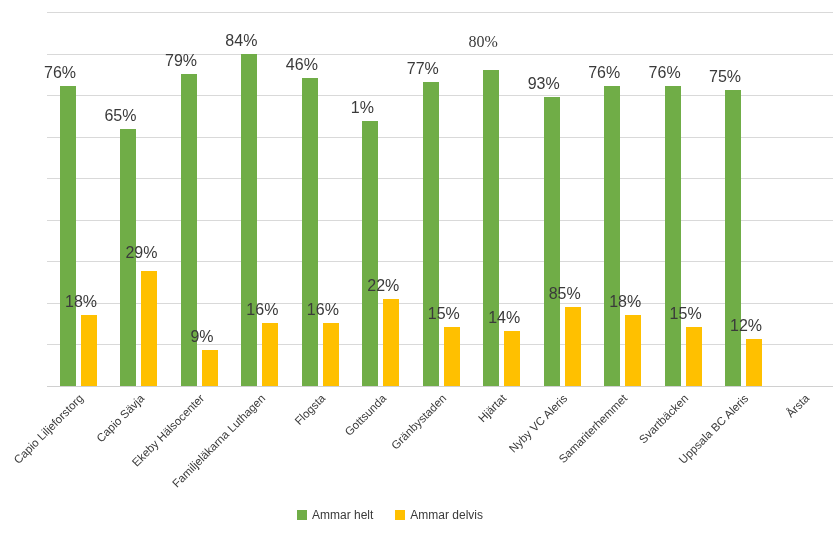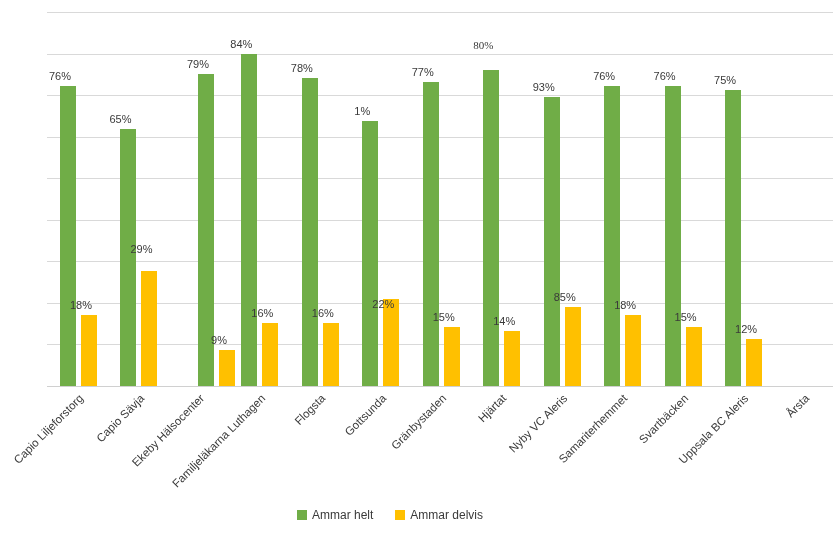--- a/index.html
+++ b/index.html
@@ -57,21 +57,21 @@
     bottom: 0;
     width: 16px;
   }
   .bar.series-0 { background: #70ad47; left: 13px; }
   .bar.series-1 { background: #ffc000; left: 34px; }
 
   .bar-label {
     position: absolute;
     width: 46px;
     text-align: center;
-    font-size: 11px;
+    font-size: 16px;
     color: #3a3a3a;
     font-family: "Liberation Sans", sans-serif;
     white-space: nowrap;
   }
   .bar-label.series-0 { left: -10px; }
   .bar-label.series-1 { left: 11px; }
 
   
   #xaxis-layer {
     position: absolute;
@@ -145,45 +145,45 @@
       <div class="category-group" style="left: 0px; width: 60.4615px;">
         <div class="bar series-0" title="Capio Liljeforstorg — Ammar helt: 76%" style="height: 300.465px; background: rgb(112, 173, 71);"></div>
         <div class="bar-label series-0" style="bottom: 304.465px;">76%</div>
         <div class="bar series-1" title="Capio Liljeforstorg — Ammar delvis: 18%" style="height: 71.1628px; background: rgb(255, 192, 0);"></div>
         <div class="bar-label series-1" style="bottom: 75.1628px;">18%</div>
       </div>
       <div class="category-group" style="left: 60.4615px; width: 60.4615px;">
         <div class="bar series-0" title="Capio Sävja — Ammar helt: 65%" style="height: 256.977px; background: rgb(112, 173, 71);"></div>
         <div class="bar-label series-0" style="bottom: 260.977px;">65%</div>
         <div class="bar series-1" title="Capio Sävja — Ammar delvis: 29%" style="height: 114.651px; background: rgb(255, 192, 0);"></div>
-        <div class="bar-label series-1" style="bottom: 131px;">29%</div>
-      </div>
-      <div class="category-group" style="left: 138px; width: 60.4615px;">
+        <div class="bar-label series-1" style="bottom: 124px;">29%</div>
+      </div>
+      <div class="category-group" style="left: 121px; width: 60.4615px;">
         <div class="bar series-0" title="Ekeby Hälsocenter — Ammar helt: 79%" style="height: 312.326px; background: rgb(112, 173, 71);"></div>
         <div class="bar-label series-0" style="bottom: 316.326px;">79%</div>
         <div class="bar series-1" title="Ekeby Hälsocenter — Ammar delvis: 9%" style="height: 35.5814px; background: rgb(255, 192, 0);"></div>
         <div class="bar-label series-1" style="bottom: 39.5814px;">9%</div>
       </div>
       <div class="category-group" style="left: 181.385px; width: 60.4615px;">
         <div class="bar series-0" title="Familjeläkarna Luthagen — Ammar helt: 84%" style="height: 332.093px; background: rgb(112, 173, 71);"></div>
         <div class="bar-label series-0" style="bottom: 336.093px;">84%</div>
         <div class="bar series-1" title="Familjeläkarna Luthagen — Ammar delvis: 16%" style="height: 63.2558px; background: rgb(255, 192, 0);"></div>
         <div class="bar-label series-1" style="bottom: 67.2558px;">16%</div>
       </div>
       <div class="category-group" style="left: 241.846px; width: 60.4615px;">
         <div class="bar series-0" title="Flogsta — Ammar helt: 78%" style="height: 308.372px; background: rgb(112, 173, 71);"></div>
-        <div class="bar-label series-0" style="bottom: 312.372px;">78%</div>
+        <div class="bar-label series-0" style="bottom: 312.372px;">46%</div>
         <div class="bar series-1" title="Flogsta — Ammar delvis: 16%" style="height: 63.2558px; background: rgb(255, 192, 0);"></div>
         <div class="bar-label series-1" style="bottom: 67.2558px;">16%</div>
       </div>
       <div class="category-group" style="left: 302.308px; width: 60.4615px;">
         <div class="bar series-0" title="Gottsunda — Ammar helt: 67%" style="height: 264.884px; background: rgb(112, 173, 71);"></div>
         <div class="bar-label series-0" style="bottom: 268.884px;">1%</div>
         <div class="bar series-1" title="Gottsunda — Ammar delvis: 22%" style="height: 86.9767px; background: rgb(255, 192, 0);"></div>
-        <div class="bar-label series-1" style="bottom: 76px;">22%</div>
+        <div class="bar-label series-1" style="bottom: 91px;">22%</div>
       </div>
       <div class="category-group" style="left: 362.769px; width: 60.4615px;">
         <div class="bar series-0" title="Gränbystaden — Ammar helt: 77%" style="height: 304.419px; background: rgb(112, 173, 71);"></div>
         <div class="bar-label series-0" style="bottom: 308.419px;">77%</div>
         <div class="bar series-1" title="Gränbystaden — Ammar delvis: 15%" style="height: 59.3023px; background: rgb(255, 192, 0);"></div>
         <div class="bar-label series-1" style="bottom: 63.3023px;">15%</div>
       </div>
       <div class="category-group" style="left: 423.231px; width: 60.4615px;">
         <div class="bar series-0" title="Hjärtat — Ammar helt: 80%" style="height: 316.279px; background: rgb(112, 173, 71);"></div>
         <div class="bar-label series-0" style="bottom: 335px; font-family: Liberation Serif, serif;">80%</div>

